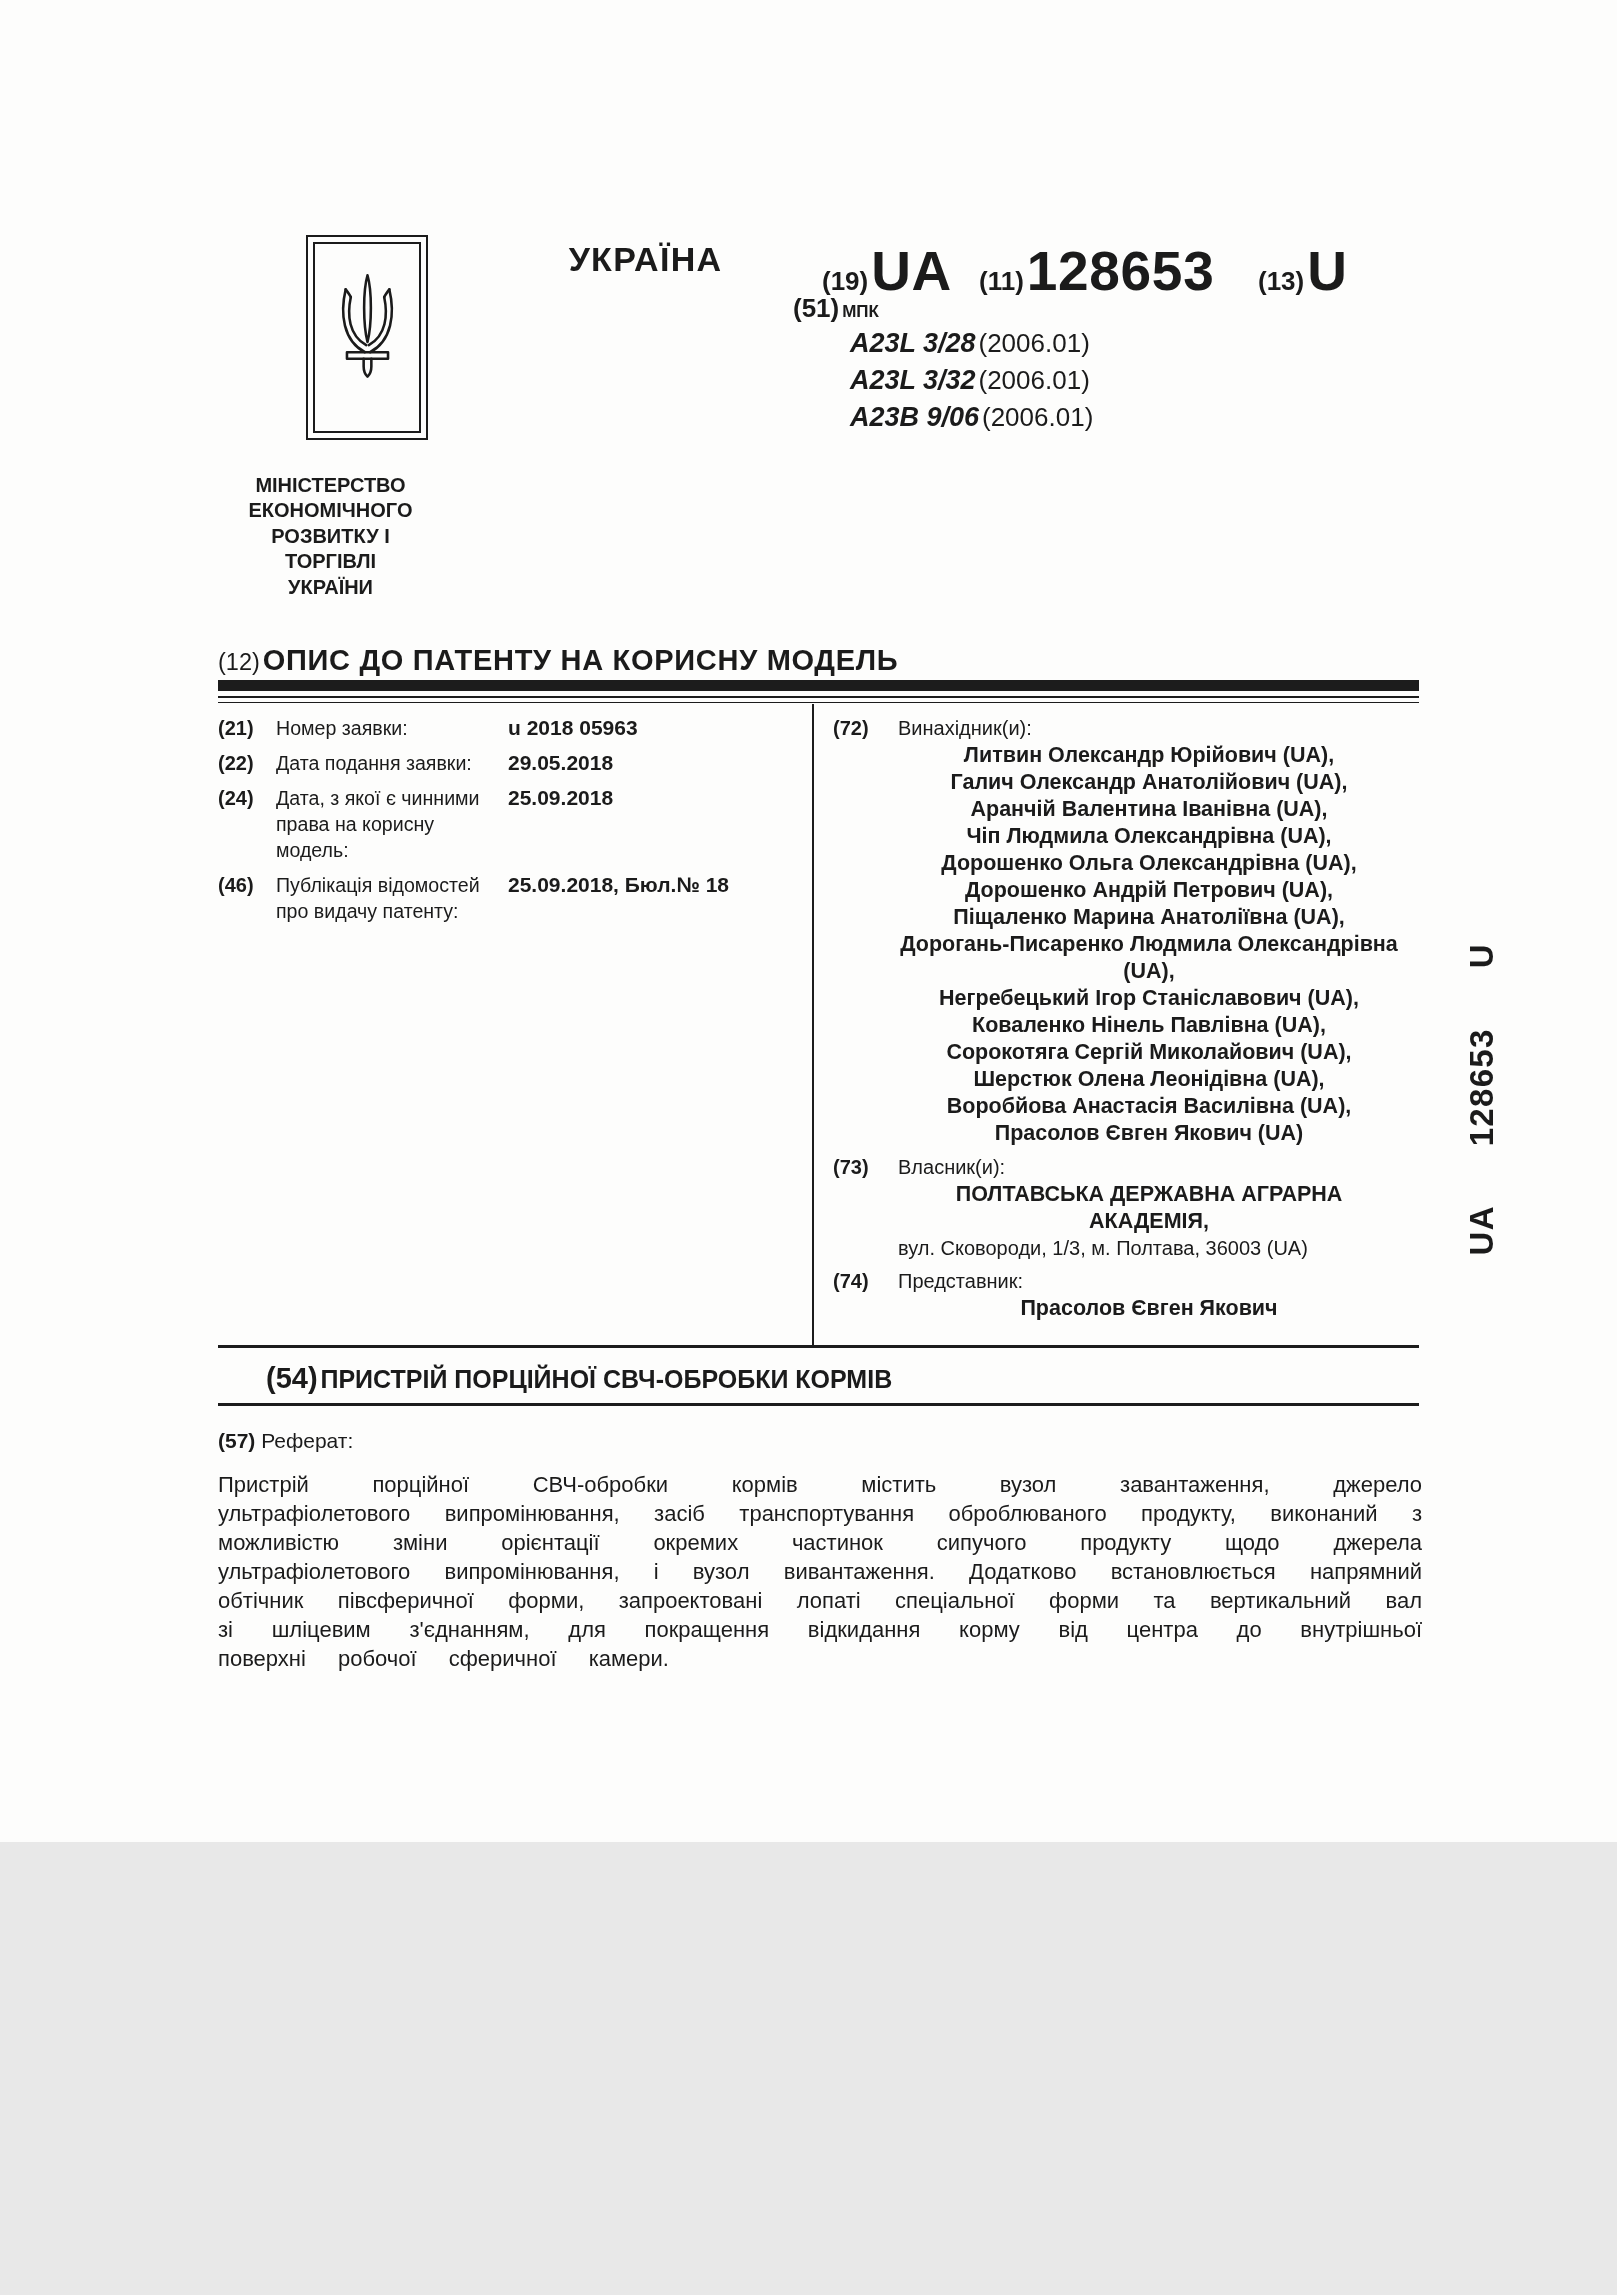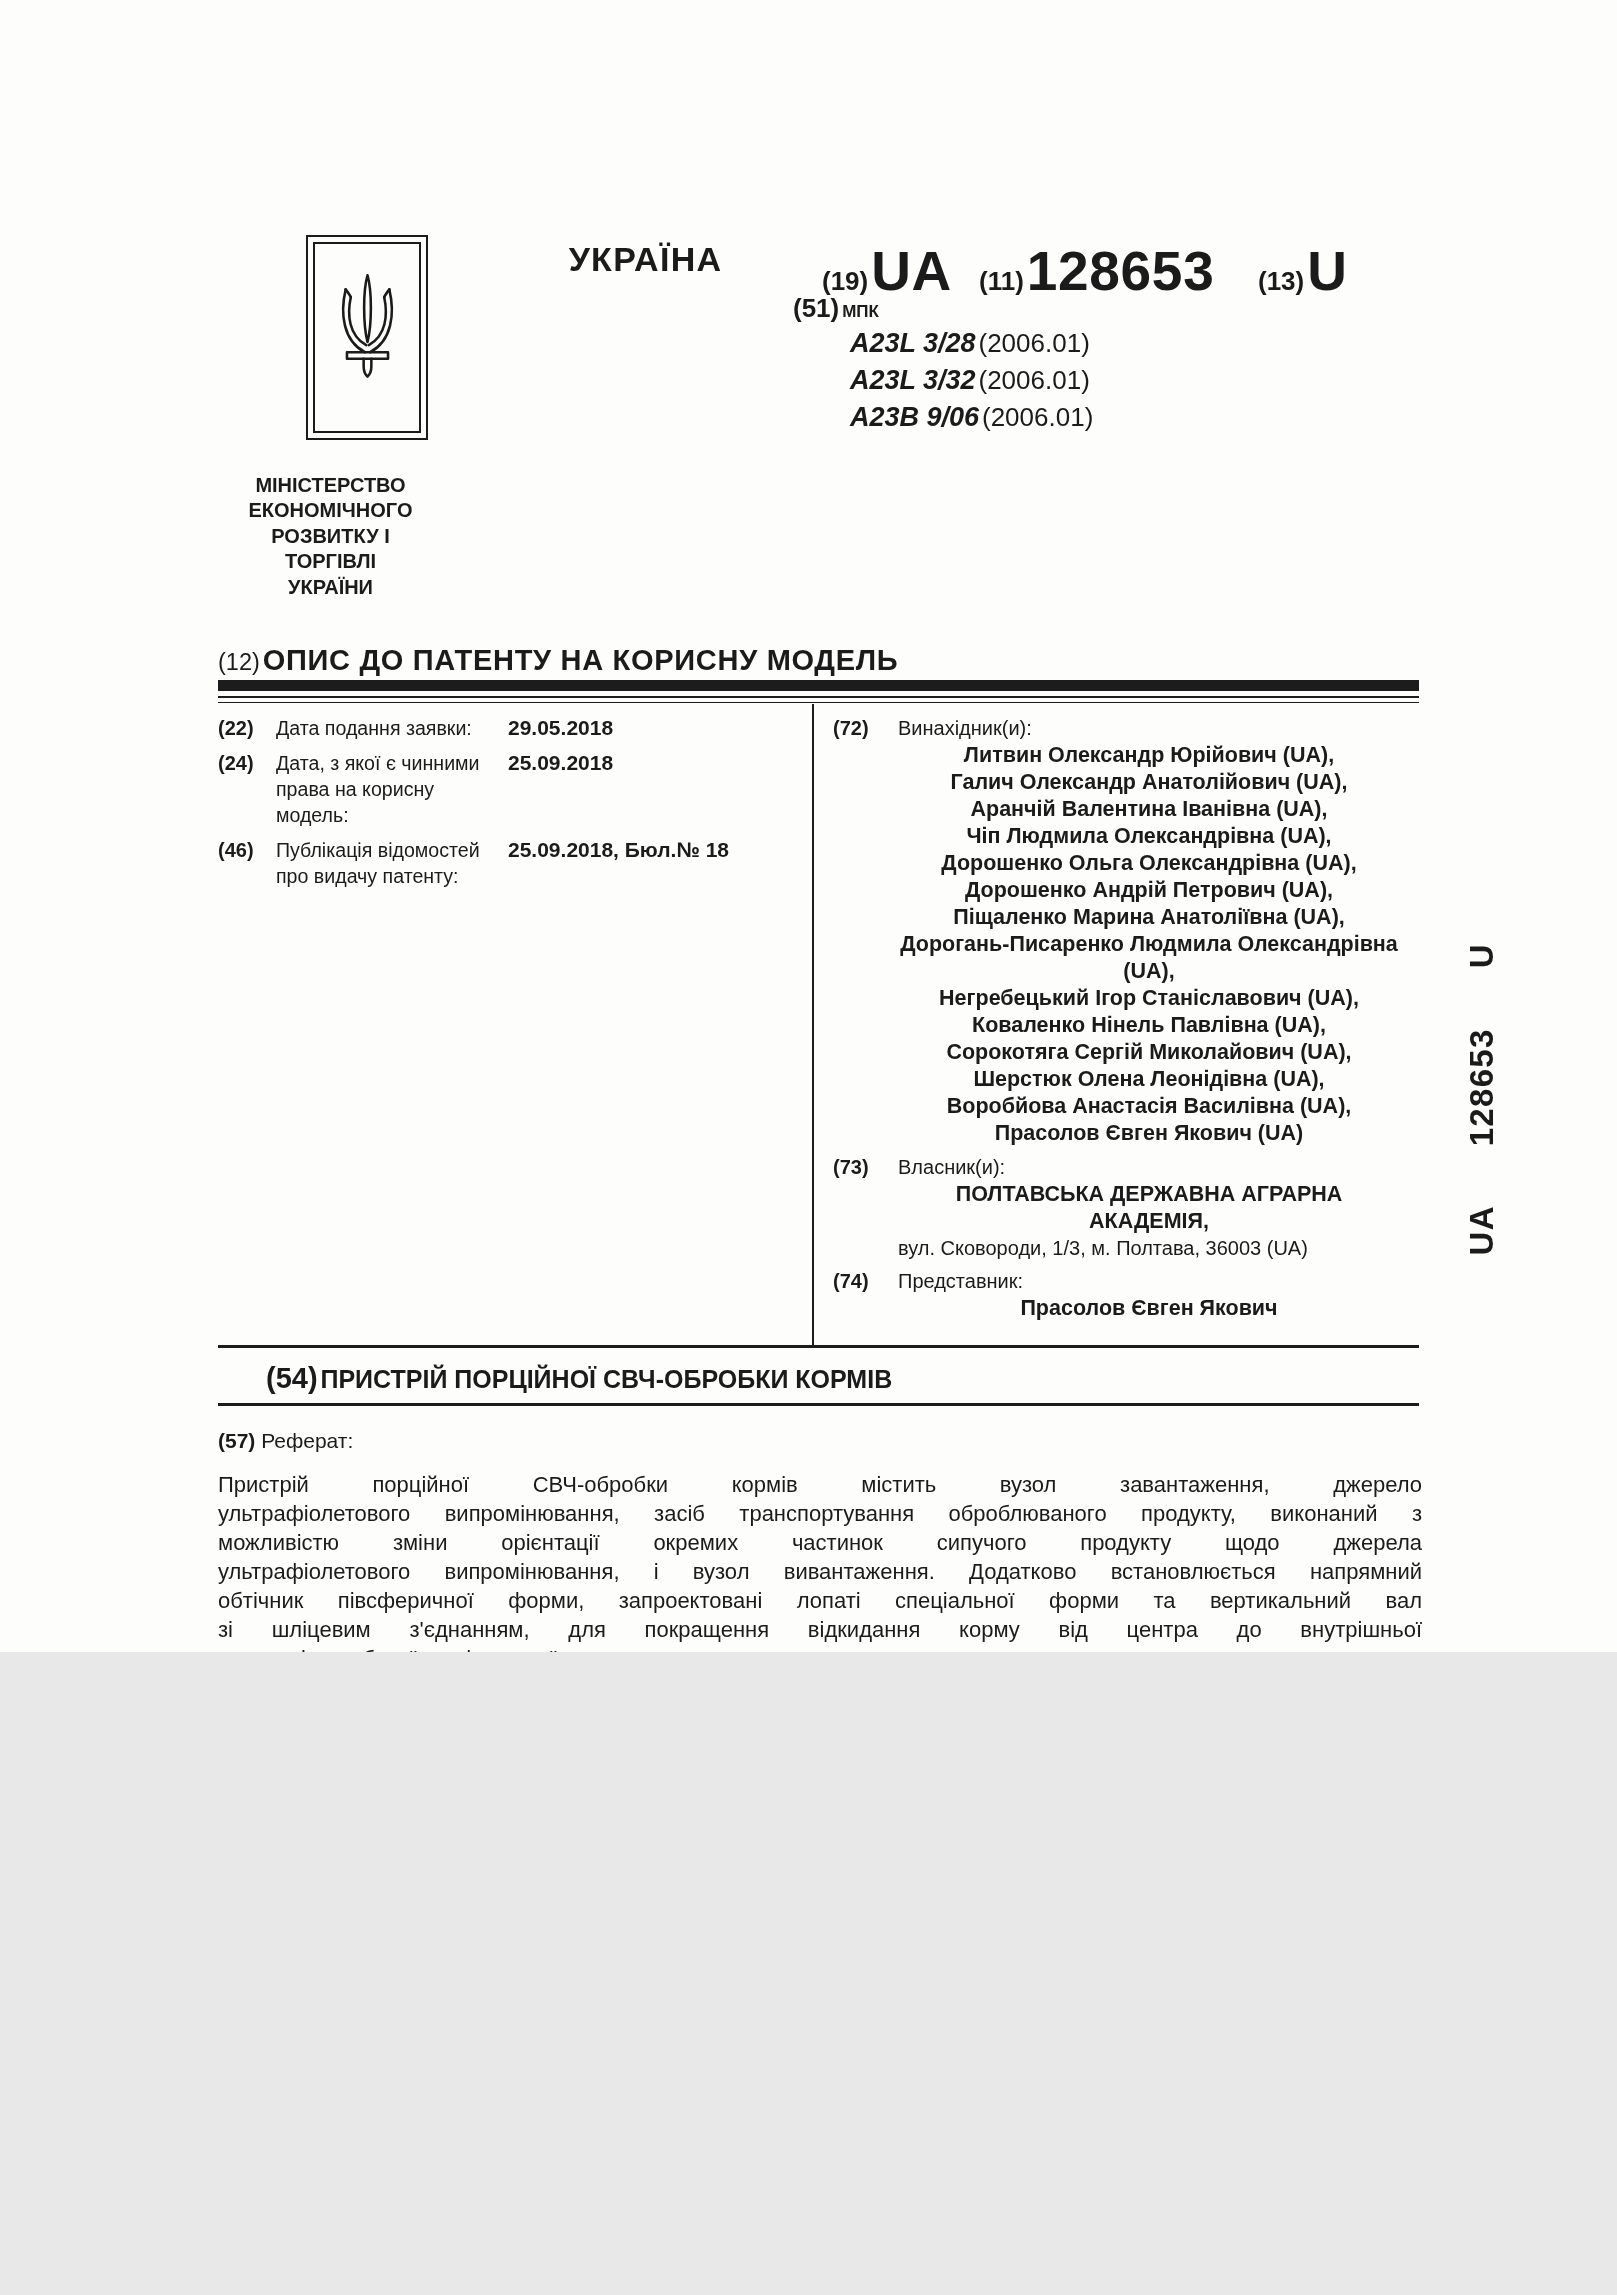--- a/index.html
+++ b/index.html
@@ -1,18 +1,18 @@
 <!DOCTYPE html>
 <html style="font-size:10.4px"><head>
 <meta charset="utf-8">
 <style>
   html,body{margin:0;padding:0;background:#e8e8e8;}
   #page{
     position:relative;
-    width:1617px;height:1652px;
+    width:1617px;height:1842px;
     background:#fdfdfc;
     font-family:"Liberation Sans", sans-serif;
     color:#1b1b1b;
     overflow:hidden;
   }
   
   .emblem-box{
     position:absolute;left:306px;top:235px;width:122px;height:205px;
     border:2.6px solid #1b1b1b;box-sizing:border-box;
   }
@@ -148,20 +148,25 @@
     <span class="code">(12)</span>
     <span class="title">ОПИС ДО ПАТЕНТУ НА КОРИСНУ МОДЕЛЬ</span>
   </div>
 
   <div class="bar" id="bar-thick"></div>
   <div class="bar" id="bar-thin1"></div>
   <div class="bar" id="bar-thin2"></div>
   <div id="divider"></div>
 
   <div class="col-left">
+    <div class="field-row">
+      <div class="field-code">(21)</div>
+      <div class="field-label">Номер заявки:</div>
+      <div class="field-value">u 2018 05963</div>
+    </div>
     <div class="field-row">
       <div class="field-code">(22)</div>
       <div class="field-label">Дата подання заявки:</div>
       <div class="field-value">29.05.2018</div>
     </div>
     <div class="field-row">
       <div class="field-code">(24)</div>
       <div class="field-label">Дата, з якої є чинними права на корисну модель:</div>
       <div class="field-value">25.09.2018</div>
     </div>

